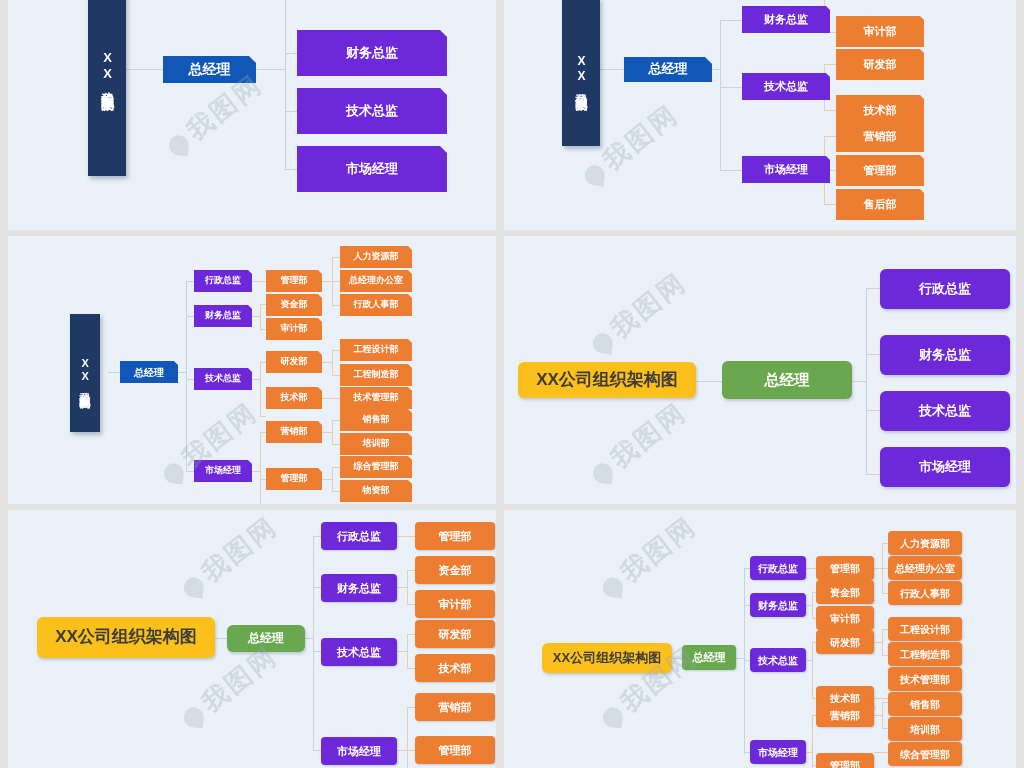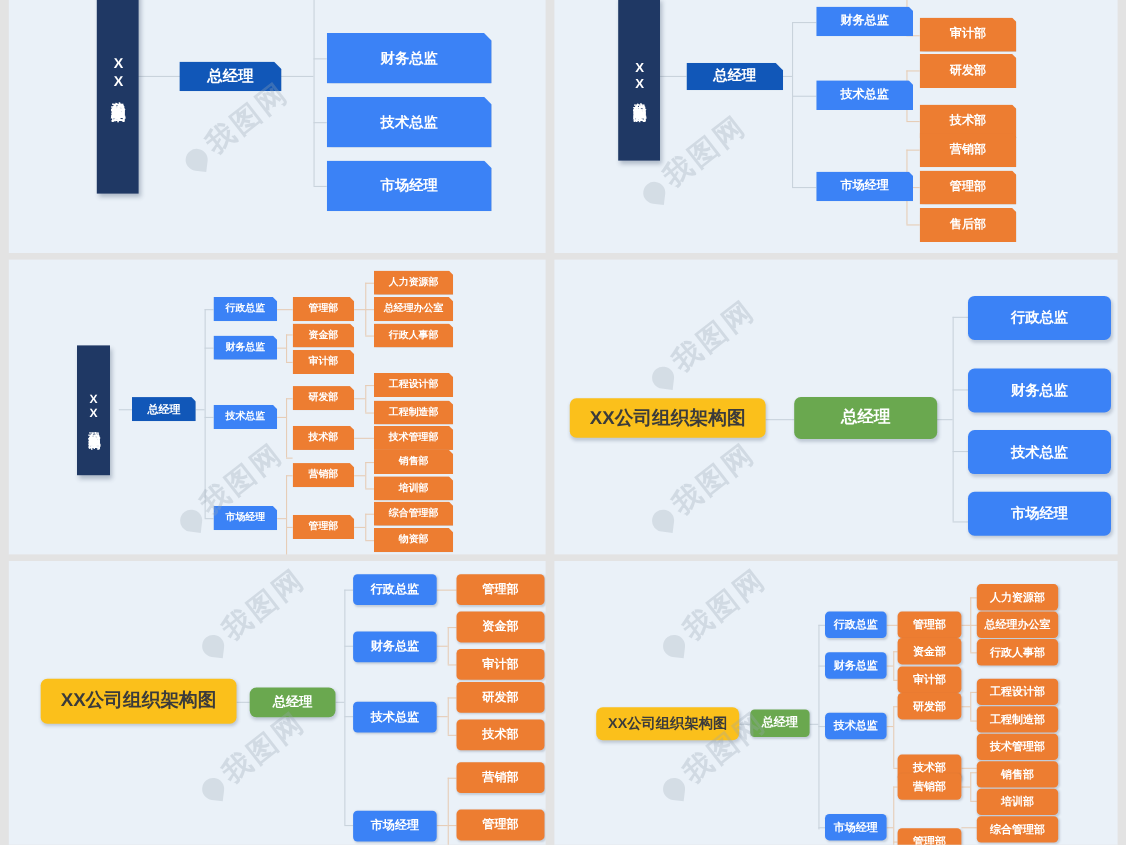--- a/index.html
+++ b/index.html
@@ -29,21 +29,21 @@
     position:absolute;
     display:flex;align-items:center;justify-content:center;
     color:#ffffff;
     box-sizing:border-box;
     text-align:center;
     white-space:nowrap;
     line-height:1.1;
   }
   
   .flat{box-shadow:2px 3px 4px rgba(40,60,90,.30);}
-  .blue     {background:#3b82f6;}
+  .blue     {background:#6d28d9;}
   .blue-dark{background:#1157b8;}
   .navy     {background:#1f3864;}
   .orange   {background:#ed7d31;}
   .clip-corner{clip-path:polygon(0 0,calc(100% - 7px) 0,100% 7px,100% 100%,0 100%);}
   .clip-corner-sm{clip-path:polygon(0 0,calc(100% - 4px) 0,100% 4px,100% 100%,0 100%);}
 
   
   .round{border-radius:6px;box-shadow:1px 2px 3px rgba(40,60,90,.22);}
   .round-sm{border-radius:4px;box-shadow:1px 1px 2px rgba(40,60,90,.20);}
   .yellow{background:#fbc01b;color:#3b3b3b;}

